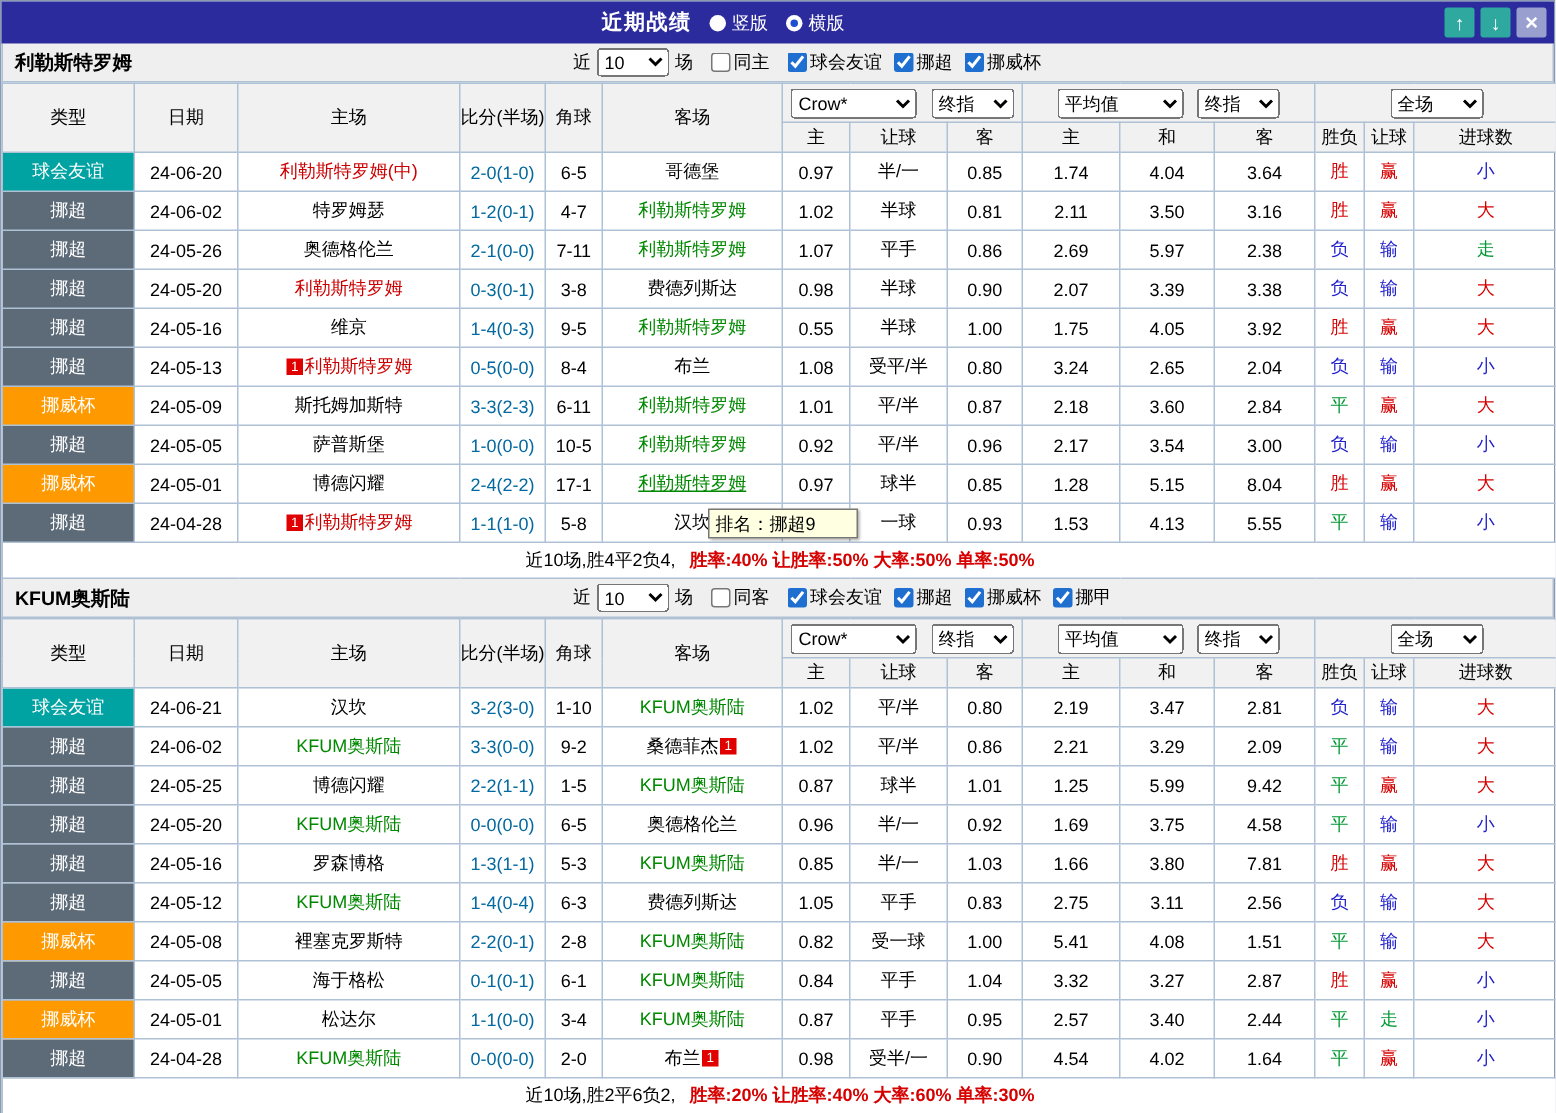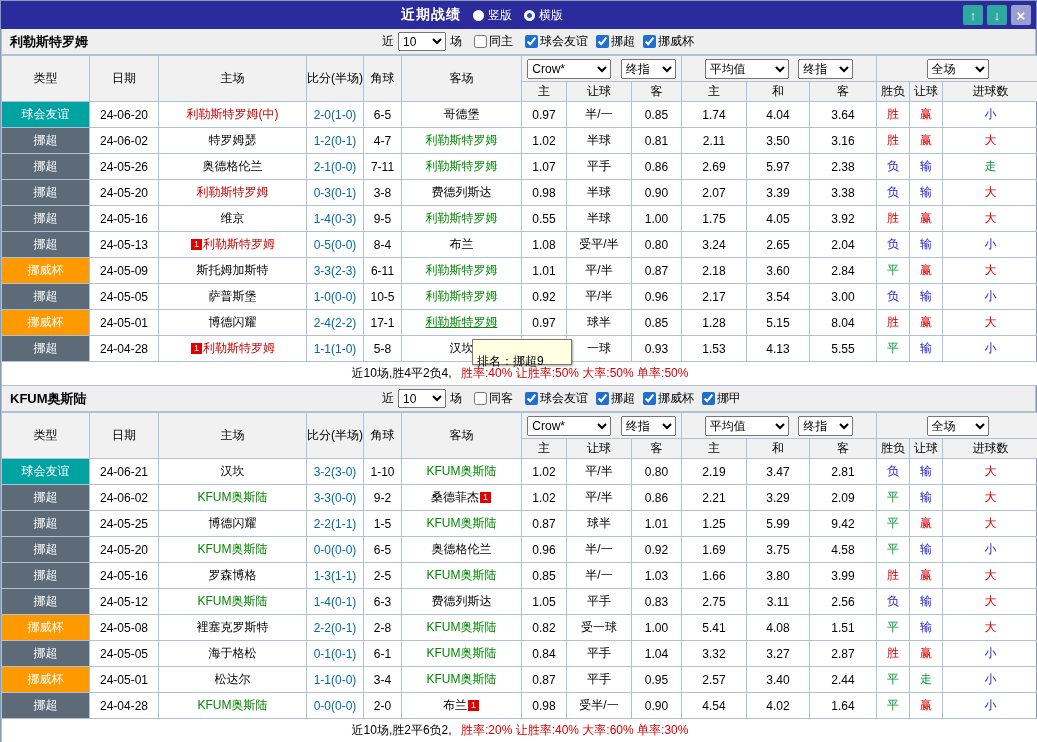--- a/index.html
+++ b/index.html
@@ -31,23 +31,23 @@
   thead tr.sub th{height:20px}
   .hdr-sel select{height:20px;font-size:12px;margin:0 3px}
   .sel-book{width:84px}.sel-period{width:55px}.sel-scope{width:62px}
   .type-cell{color:#fff}
   .score{color:#0369a1}
   td.team-cell{position:relative}
   .team-red{color:#CC0000}
   .team-green{color:#008800}
   .u{text-decoration:underline}
   .badge{display:inline-block;background:#E00000;color:#fff;font-size:9px;line-height:11px;width:11px;height:11px;margin:0 1px;vertical-align:middle}
-  .tooltip{position:absolute;left:70px;top:3px;width:100px;height:20px;line-height:18px;background:#FFFFE1;border:1px solid #777;box-shadow:1px 1px 2px rgba(0,0,0,.35);color:#000;z-index:10;white-space:nowrap;padding:12px 4px;text-align:left;font-size:12px}
+  .tooltip{position:absolute;left:70px;top:3px;width:100px;height:20px;line-height:18px;background:#FFFFE1;border:1px solid #777;box-shadow:1px 1px 2px rgba(0,0,0,.35);color:#000;z-index:10;white-space:nowrap;padding:0 4px;text-align:left;font-size:12px}
   .summary-row td{height:24px;background:#fff}
-  .rates{color:#D60000;font-weight:normal;margin-left:6px}
+  .rates{color:#D60000;font-weight:bold;margin-left:6px}
 </style>
 </head>
 <body>
 
 <div class="window">
 
   <div class="titlebar">
     <div class="tb-center">
       <span class="win-title">近期战绩</span>
       <label class="radio">
@@ -480,37 +480,37 @@
     <td>4.58</td>
     <td style="color: rgb(0, 153, 51);">平</td>
     <td style="color: rgb(34, 34, 204);">输</td>
     <td style="color: rgb(34, 34, 204);">小</td>
   </tr>
           <tr>
     <td class="type-cell" style="background: rgb(93, 107, 121);">挪超</td>
     <td>24-05-16</td>
     <td class="team-cell"><span class="">罗森博格</span></td>
     <td class="score">1-3(1-1)</td>
-    <td>2-5</td>
+    <td>5-3</td>
     <td class="team-cell"><span class="team-green">KFUM奥斯陆</span></td>
     <td>0.85</td>
     <td>半/一</td>
     <td>1.03</td>
     <td>1.66</td>
     <td>3.80</td>
-    <td>3.99</td>
+    <td>7.81</td>
     <td style="color: rgb(214, 0, 0);">胜</td>
     <td style="color: rgb(214, 0, 0);">赢</td>
     <td style="color: rgb(214, 0, 0);">大</td>
   </tr>
           <tr>
     <td class="type-cell" style="background: rgb(93, 107, 121);">挪超</td>
     <td>24-05-12</td>
     <td class="team-cell"><span class="team-green">KFUM奥斯陆</span></td>
-    <td class="score">1-4(0-1)</td>
+    <td class="score">1-4(0-4)</td>
     <td>6-3</td>
     <td class="team-cell"><span class="">费德列斯达</span></td>
     <td>1.05</td>
     <td>平手</td>
     <td>0.83</td>
     <td>2.75</td>
     <td>3.11</td>
     <td>2.56</td>
     <td style="color: rgb(34, 34, 204);">负</td>
     <td style="color: rgb(34, 34, 204);">输</td>

